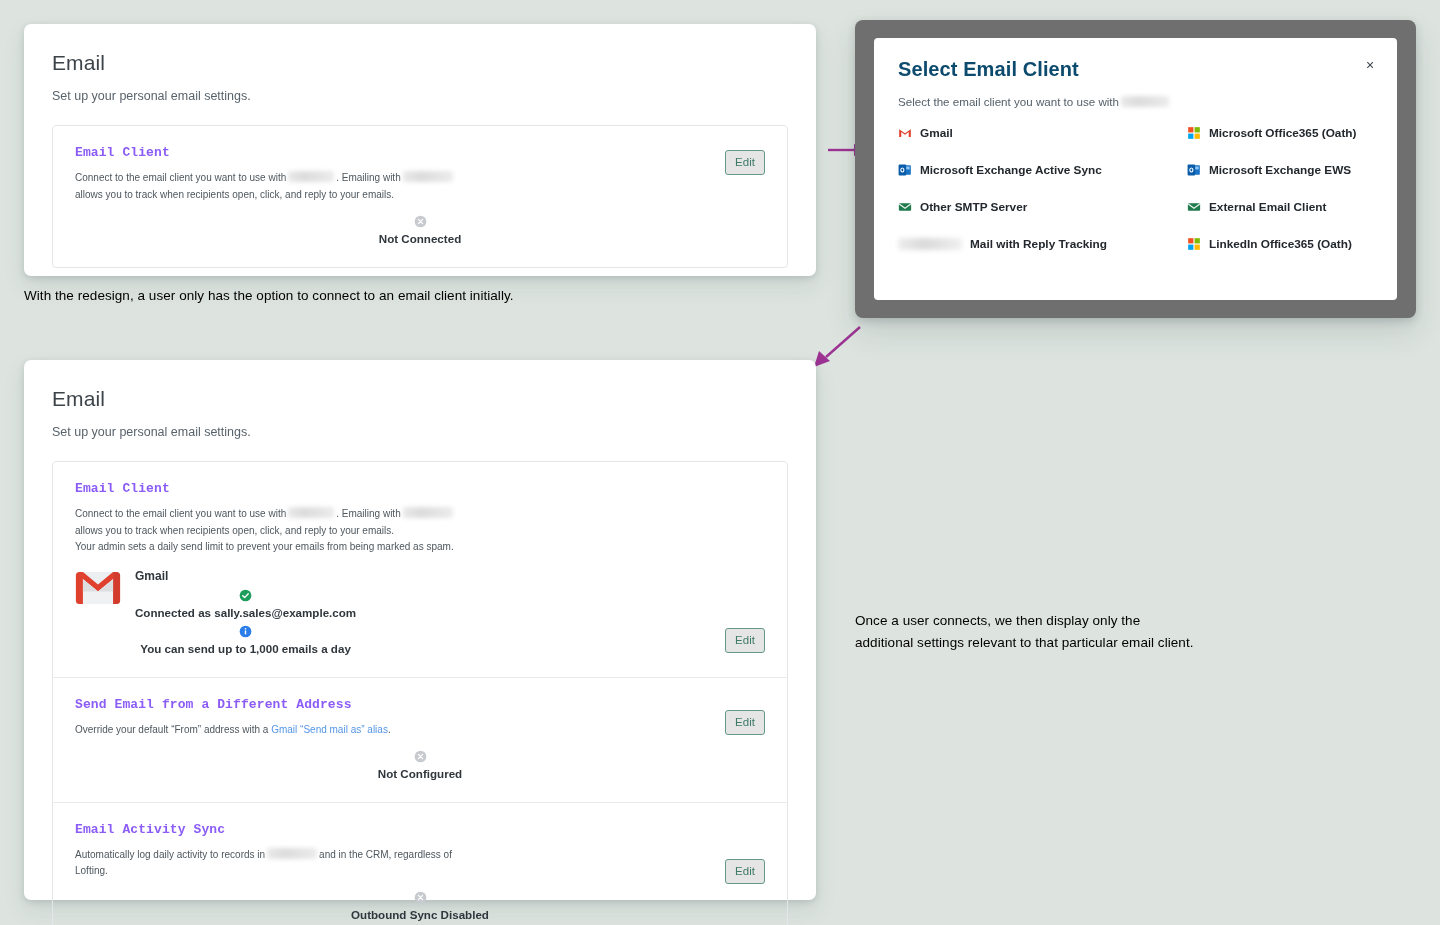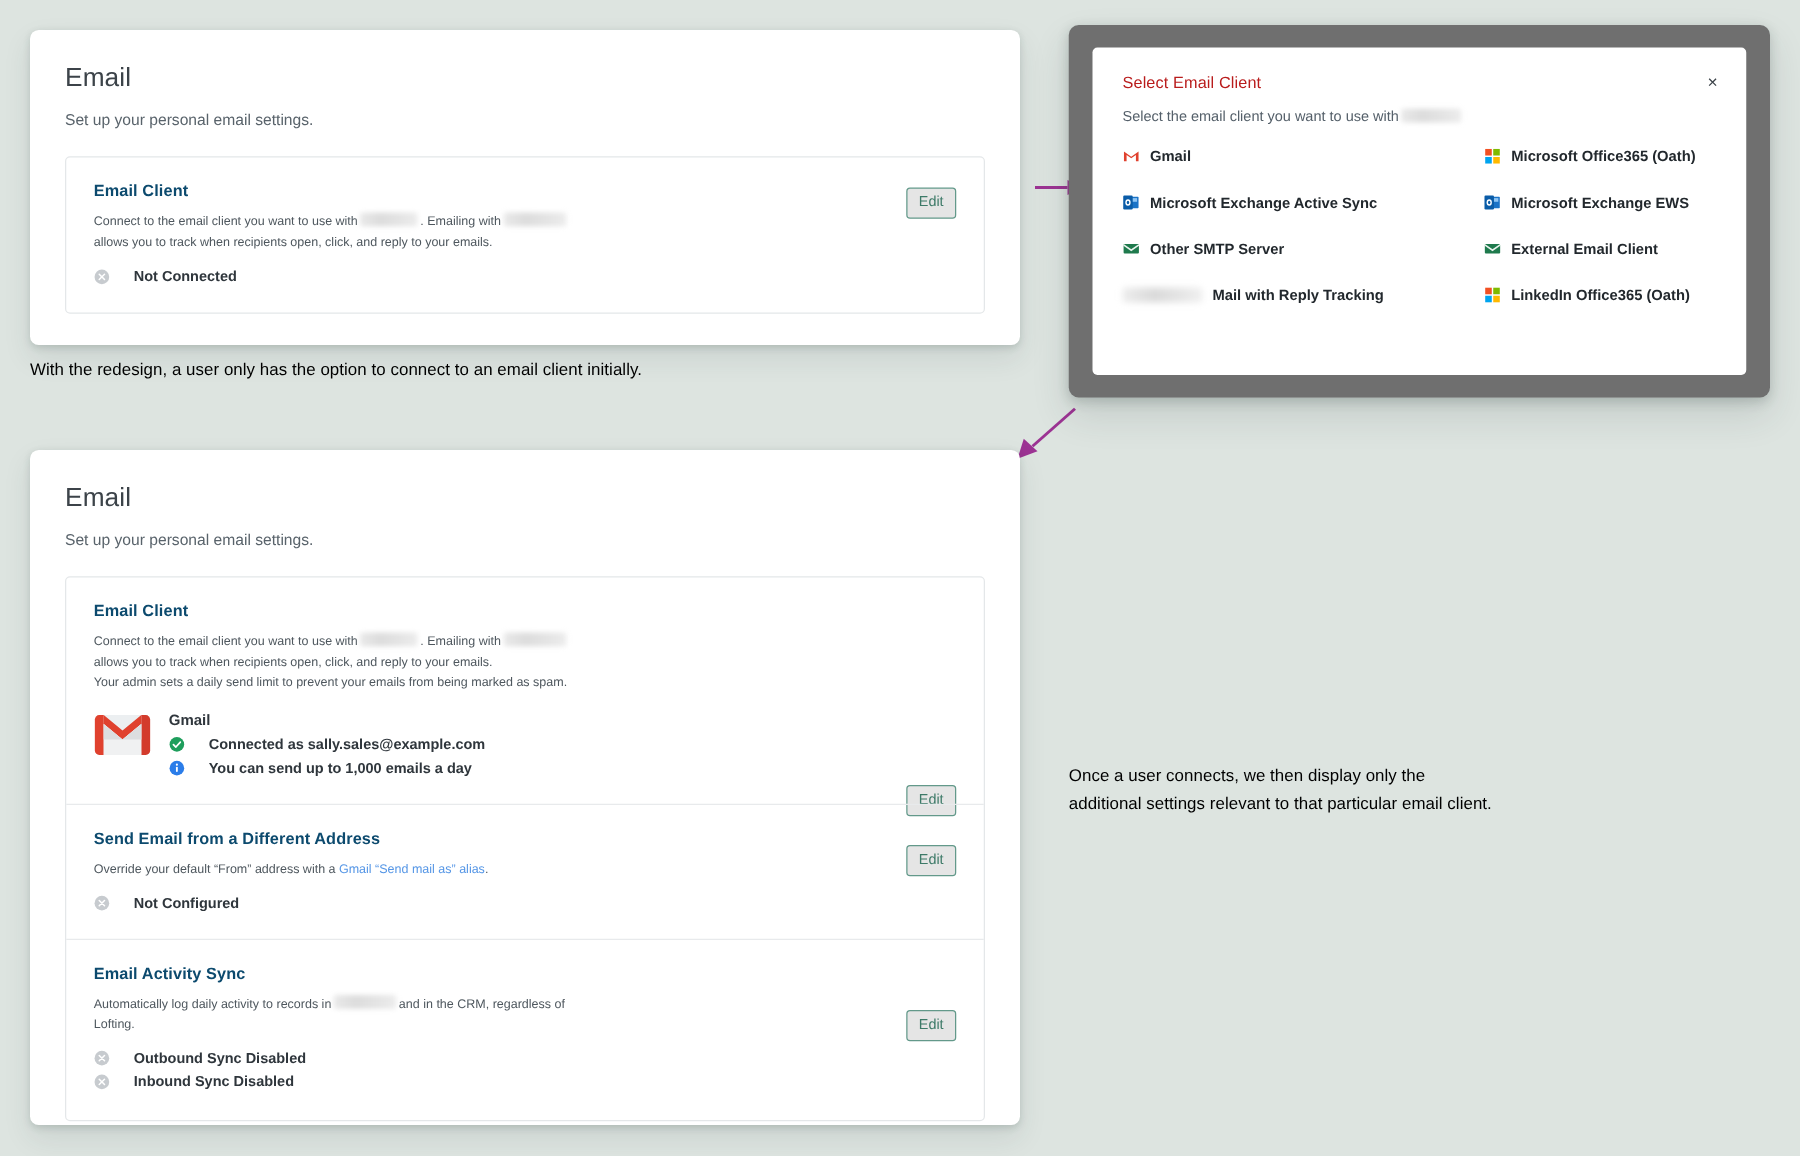--- a/index.html
+++ b/index.html
@@ -31,22 +31,22 @@
     margin-top: 20px;
     border: 1px solid #e4e7e9;
     border-radius: 4px;
   }
   .section {
     position: relative;
     padding: 19px 22px 18px 22px;
   }
   .section + .section { border-top: 1px solid #e8eaec; }
   .sec-title {
-    font-size: 13px; font-weight: 700; color: #0c4a6e;
-    letter-spacing: .1px; margin-bottom: 10px;
+    font-size: 13px; font-weight: 700; color: #8b5cf6;
+    letter-spacing: .1px; margin-bottom: 10px; font-family: Liberation Mono, monospace;
   }
   .sec-body {
     font-size: 10px; color: #4e575e; line-height: 1.62;
     max-width: 560px;
   }
   .sec-body.narrow { max-width: 430px; }
   .link { color: #5596e6; text-decoration: none; text-align: right; }
 
   
   .redact {
@@ -55,23 +55,23 @@
     border-radius: 2px;
     background: linear-gradient(90deg,#e9e9e9,#dcdcdc 35%,#e4e4e4 70%,#ececec);
     filter: blur(2.2px);
     margin: 0 2px;
   }
   .r-sm { width: 46px; }
   .r-md { width: 50px; }
 
   
   .status-row {
-    display: flex; align-items: center; gap: 19px;
+    display: flex; align-items: center; gap: 4px;
     margin-top: 12px;
-    font-size: 11.6px; font-weight: 700; color: #2f363c;
+    font-size: 11.6px; font-weight: 700; color: #2f363c; flex-direction: column;
   }
   .status-row + .status-row { margin-top: 6px; }
   .ico { width: 13px; height: 13px; flex: 0 0 13px; display:block; }
 
   
   .edit-btn {
     position: absolute; right: 22px;
     width: 40px; height: 25px;
     border: 1px solid #63998a;
     border-radius: 3px;
@@ -117,21 +117,21 @@
     margin-top: 18px; height: 120px; width: 255px;
     border: 1px solid #dfe3e5; border-radius: 4px; background: rgba(255,255,255,.35);
   }
   .modal {
     position: absolute; left: 19px; top: 18px;
     width: 523px; height: 262px;
     background: #fff;
     border-radius: 4px;
     padding: 20px 24px;
   }
-  .modal-title { font-size: 13px; color: #b91c1c; font-weight: 400; letter-spacing: .1px; }
+  .modal-title { font-size: 20px; color: #0c4a6e; font-weight: 700; letter-spacing: .1px; }
   .modal-close {
     position: absolute; right: 18px; top: 18px;
     width: 18px; height: 18px;
     border: none; background: none; cursor: pointer;
     color: #3c4349; font-size: 14px; line-height: 1;
   }
   .modal-sub { margin-top: 14px; font-size: 11.6px; color: #55606a; }
   .client-grid {
     margin-top: 18px;
     display: grid; grid-template-columns: 289px 1fr; row-gap: 23px;

